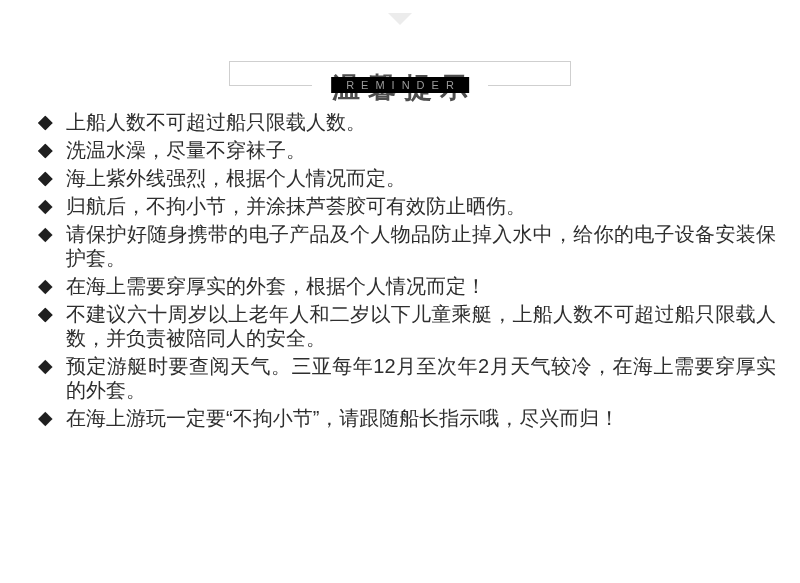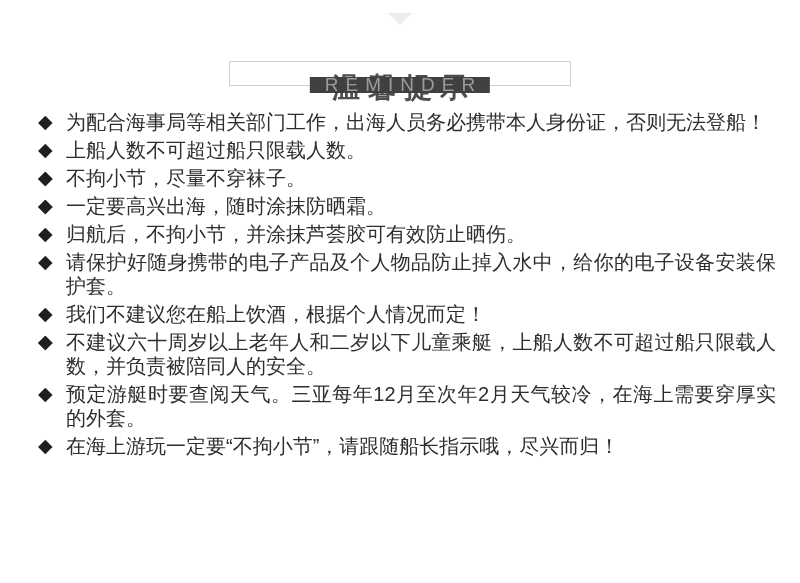--- a/index.html
+++ b/index.html
@@ -42,24 +42,24 @@
     letter-spacing: 8px;
     color: #4d4d4d;
     line-height: 28px;
     margin-top: 30px;
   }
   .header-subtitle {
     position: absolute;
     left: 50%;
     bottom: -8px;
     transform: translateX(-50%);
-    background: #404040;
+    background: #000000;
     padding: 0 8px 0 15px;
     white-space: nowrap;
-    font-size: 19px;
+    font-size: 11px;
     letter-spacing: 7px;
     color: #9b9b9b;
     line-height: 16px;
   }
 
   
   .reminder-list {
     list-style: none;
     margin: 24px 0 0 38px;
     width: 738px;
@@ -92,51 +92,50 @@
     <div class="triangle"></div>
     <div class="header-box">
       <span class="header-title">温馨提示</span>
       <span class="header-subtitle">REMINDER</span>
     </div>
   </div>
 
   <ul class="reminder-list">
     <li class="reminder-item">
       <span class="bullet">◆</span>
-      <span>为配合海事局等相关部门工作，出海人员务必携带本人身份证，否则无法登船！</span>
     </li>
     <li class="reminder-item">
       <span class="bullet">◆</span>
       <span>上船人数不可超过船只限载人数。</span>
     </li>
     <li class="reminder-item">
       <span class="bullet">◆</span>
     </li>
     <li class="reminder-item">
       <span class="bullet">◆</span>
-      <span>不拘小节，尽量不穿袜子。</span>
+      <span>洗温水澡，尽量不穿袜子。</span>
     </li>
     <li class="reminder-item">
       <span class="bullet">◆</span>
     </li>
     <li class="reminder-item">
       <span class="bullet">◆</span>
-      <span>一定要高兴出海，随时涂抹防晒霜。</span>
+      <span>海上紫外线强烈，根据个人情况而定。</span>
     </li>
     <li class="reminder-item">
       <span class="bullet">◆</span>
       <span>归航后，不拘小节，并涂抹芦荟胶可有效防止晒伤。</span>
     </li>
     <li class="reminder-item">
       <span class="bullet">◆</span>
       <span>请保护好随身携带的电子产品及个人物品防止掉入水中，给你的电子设备安装保护套。</span>
     </li>
     <li class="reminder-item">
       <span class="bullet">◆</span>
-      <span>我们不建议您在船上饮酒，根据个人情况而定！</span>
+      <span>在海上需要穿厚实的外套，根据个人情况而定！</span>
     </li>
     <li class="reminder-item">
       <span class="bullet">◆</span>
     </li>
     <li class="reminder-item">
       <span class="bullet">◆</span>
       <span>不建议六十周岁以上老年人和二岁以下儿童乘艇，上船人数不可超过船只限载人数，并负责被陪同人的安全。</span>
     </li>
     <li class="reminder-item">
       <span class="bullet">◆</span>

